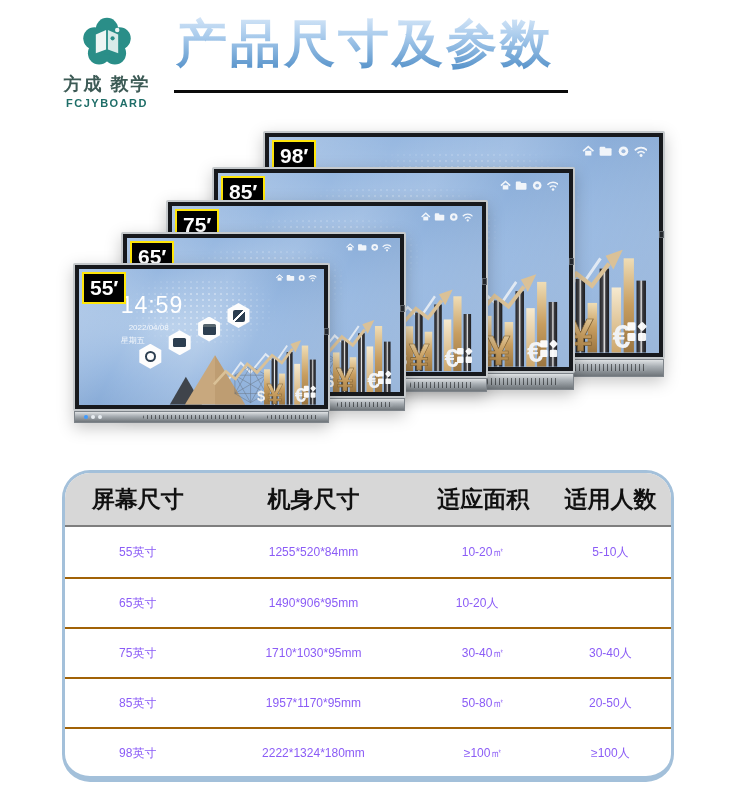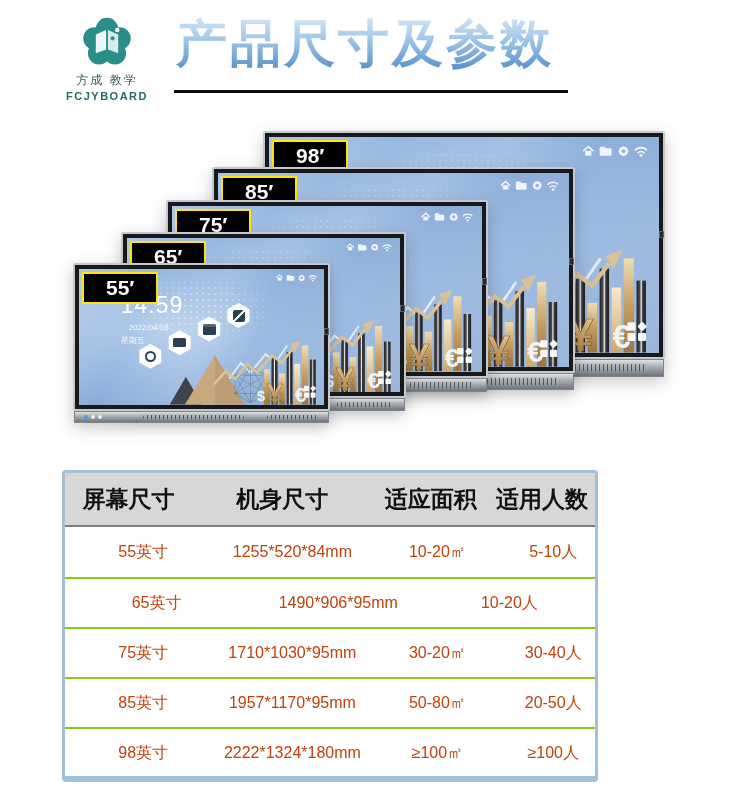--- a/index.html
+++ b/index.html
@@ -5,21 +5,21 @@
   * { margin:0; padding:0; box-sizing:border-box; }
   html,body { background:#fff; }
   .canvas {
     position:relative; width:750px; height:811px; background:#fff;
     font-family:"Liberation Sans","DejaVu Sans",sans-serif; overflow:hidden;
   }
 
   
   .logo { position:absolute; left:52px; top:16px; width:110px; text-align:center; }
   .logo svg { width:56px; height:54px; display:block; margin:0 auto; }
-  .brand-cn { font-size:12px; font-weight:normal; color:#3c5a55; letter-spacing:2px; margin-top:2px; }
+  .brand-cn { font-size:18px; font-weight:bold; color:#3c5a55; letter-spacing:2px; margin-top:2px; }
   .brand-en { font-size:11px; font-weight:bold; color:#1f6e68; letter-spacing:1.5px; margin-top:1px; }
 
   .title { position:absolute; left:176px; top:10px; font-size:51px; font-weight:bold;
            letter-spacing:3px; color:#4f8ec8; white-space:nowrap; }
   @supports ((-webkit-background-clip:text) or (background-clip:text)) {
     .title { background:linear-gradient(180deg,#e2eefb 0%,#a9cbec 38%,#4d8cc6 92%);
              -webkit-background-clip:text; background-clip:text; color:transparent; }
   }
   .title-underline { position:absolute; left:174px; top:90px; width:394px; height:3px; background:#0a0a0a; }
 
@@ -45,21 +45,21 @@
           background:linear-gradient(180deg,#dfe2e4 0%,#aab0b5 40%,#6f757a 100%);
           border:1px solid #7e848a; }
   .grille { position:absolute; top:26%; height:46%; border-radius:2px;
           background:repeating-linear-gradient(90deg, rgba(18,20,22,.55) 0 1.5px, rgba(170,176,181,.25) 1.5px 4px); }
   .gr1 { left:27%; width:40%; } .gr2 { left:76%; width:20%; }
   .ports { position:absolute; left:3.5%; top:32%; display:flex; gap:3px; }
   .ports i { width:4px; height:4px; border-radius:50%; background:#e8edf1; }
   .ports i:first-child { background:#3f9bff; }
 
   .badge { position:absolute; left:3px; top:3px; background:#000; border:2px solid #ffe60a;
-           color:#fff; font-weight:bold; font-size:21px; line-height:1; padding:3px 22px 4px; z-index:3;
+           color:#fff; font-weight:bold; font-size:21px; line-height:1; padding:3px 6px 4px; z-index:3;
            letter-spacing:0; }
 
   .status { position:absolute; top:3.5%; right:3%; width:17%; opacity:.88; z-index:2; }
   .appgrid { position:absolute; right:3%; bottom:4.5%; width:5.5%; opacity:.95; z-index:2; }
 
   .map { position:absolute; left:20%; top:7%; width:60%; height:50%; opacity:.5; pointer-events:none;
          background-image:radial-gradient(circle, rgba(255,255,255,.65) .8px, transparent 1.4px);
          background-size:6px 6px;
          -webkit-mask-image:radial-gradient(ellipse at 50% 45%, #000 30%, transparent 74%);
          mask-image:radial-gradient(ellipse at 50% 45%, #000 30%, transparent 74%); }
@@ -77,29 +77,29 @@
          display:flex; align-items:center; justify-content:center; }
   .hx1 { left:24%; top:55%; } .hx2 { left:36%; top:45%; }
   .hx3 { left:48%; top:35%; } .hx4 { left:60%; top:25%; }
   .g-circle { width:11px; height:11px; border:2.5px solid #2c3e50; border-radius:50%; }
   .g-board  { width:13px; height:9px;  background:#2c3e50; border-radius:1.5px; }
   .g-case   { width:13px; height:11px; background:#2c3e50; border-radius:1.5px; border-top:3px solid #57666f; }
   .g-pen    { width:12px; height:12px; border-radius:2px; background:
               linear-gradient(135deg,#2c3e50 42%,#ffffff 42% 58%,#2c3e50 58%); }
 
   
-  .spec-table { position:absolute; left:62px; top:470px; width:536px; height:312px;
+  .spec-table { position:absolute; left:62px; top:470px; width:612px; height:312px;
                 background:#fff; border:3px solid #a3c0da; border-bottom-width:6px;
-                border-radius:4px; overflow:hidden; }
+                border-radius:28px; overflow:hidden; }
   .t-head { height:54px; background:#d7d7d7; border-bottom:2px solid #7e7e7e;
             display:flex; align-items:center; }
   .t-head > div { font-size:23px; font-weight:bold; color:#111; text-align:center; }
   .t-row { height:50px; display:flex; align-items:center; }
-  .t-row + .t-row { border-top:2px solid #84cc16; }
-  .t-row > div { font-size:16px; font-weight:500; color:#c2410c; text-align:center;margin-left:28px; }
+  .t-row + .t-row { border-top:2px solid #a16207; }
+  .t-row > div { font-size:12px; font-weight:500; color:#8b5cf6; text-align:center; }
   .c1 { width:24%; } .c2 { width:34%; } .c3 { width:22%; } .c4 { width:20%; }
 
   .hidden-defs { position:absolute; width:0; height:0; overflow:hidden; }
 </style>
 </head>
 <body>
 
 <svg class="hidden-defs" aria-hidden="true">
   <defs>
     <linearGradient id="gGold" x1="0" y1="0" x2="0" y2="1">
@@ -352,21 +352,21 @@
       <div class="c4">5-10人</div>
     </div>
     <div class="t-row">
       <div class="c1">65英寸</div>
       <div class="c2">1490*906*95mm</div>
       <div class="c4">10-20人</div>
     </div>
     <div class="t-row">
       <div class="c1">75英寸</div>
       <div class="c2">1710*1030*95mm</div>
-      <div class="c3">30-20㎡</div>
+      <div class="c3">30-40㎡</div>
       <div class="c4">30-40人</div>
     </div>
     <div class="t-row">
       <div class="c1">85英寸</div>
       <div class="c2">1957*1170*95mm</div>
       <div class="c3">50-80㎡</div>
       <div class="c4">20-50人</div>
     </div>
     <div class="t-row">
       <div class="c1">98英寸</div>

